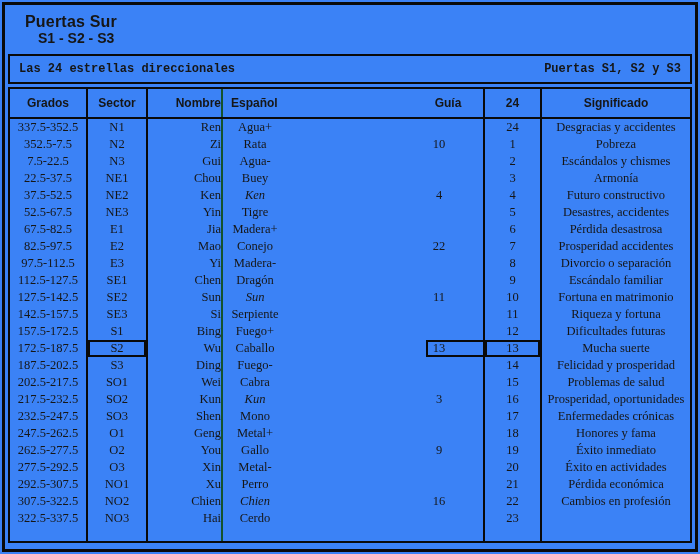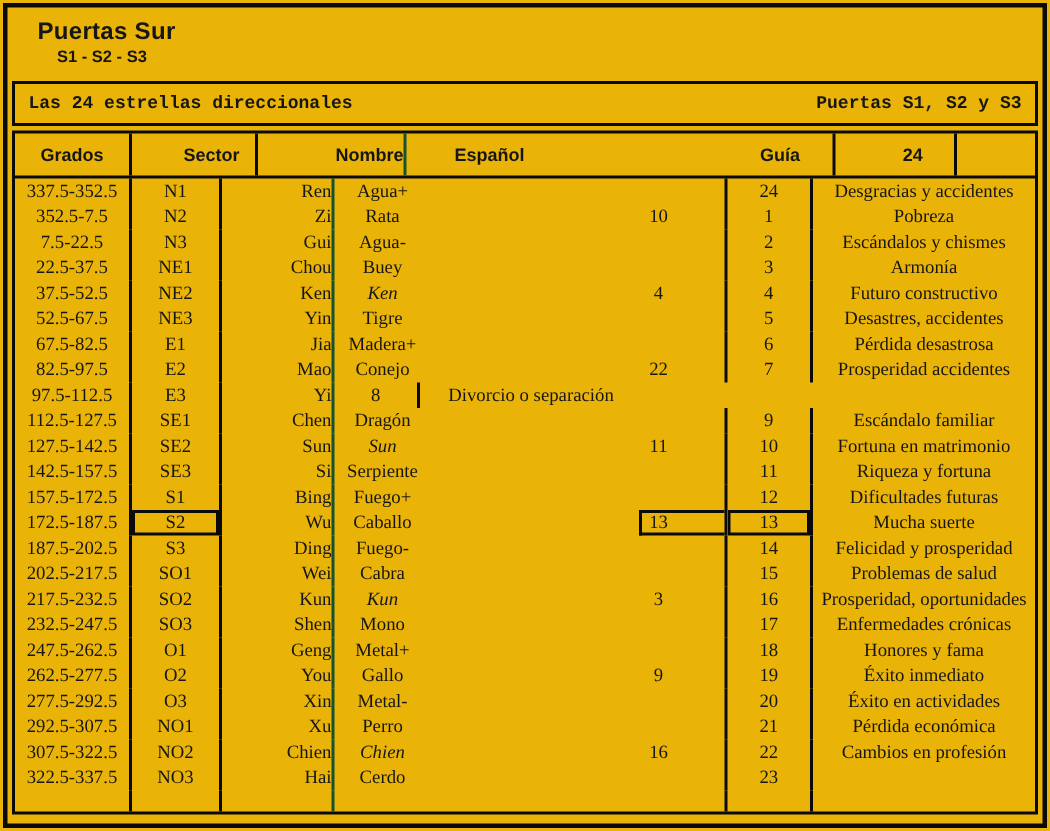--- a/index.html
+++ b/index.html
@@ -1,41 +1,41 @@
 <!DOCTYPE html>
 <html><head>
 <meta charset="utf-8">
 <style>
   html, body { margin: 0; padding: 0; background: #e8e8e8; }
   .page {
     position: relative;
     width: 700px;
     height: 554px;
-    background: #eab308;
+    background: #3b82f6;
     color: #161616;
     font-family: "Liberation Serif", "DejaVu Serif", serif;
     overflow: hidden;
   }
   .outer {
     position: absolute;
     inset: 2px;
     border: 3px solid #0a0a0a;
     box-sizing: border-box;
     padding: 0;
   }
   
   .title-section {
     height: 46px;
     padding: 8px 0 0 20px;
     box-sizing: border-box;
     font-family: "Liberation Sans", "DejaVu Sans", sans-serif;
     font-weight: bold;
   }
   .title-line1 { font-size: 16px; line-height: 17px; letter-spacing: 0.2px; }
-  .title-line2 { font-size: 11px; line-height: 16px; margin-left: 13px; }
+  .title-line2 { font-size: 14px; line-height: 16px; margin-left: 13px; }
   
   .subtitle-bar {
     margin: 3px 3px 0 3px;
     height: 30px;
     border: 2px solid #0a0a0a;
     box-sizing: border-box;
     display: flex;
     justify-content: space-between;
     align-items: center;
     padding: 0 9px;
@@ -54,21 +54,20 @@
   }
   .thead {
     display: flex;
     height: 30px;
     line-height: 28px;
     border-bottom: 2px solid #0a0a0a;
     box-sizing: border-box;
     font-family: "Liberation Sans", "DejaVu Sans", sans-serif;
     font-weight: bold;
     font-size: 12px;
-    gap: 24px;
   }
   .trow {
     display: flex;
     height: 17px;
     line-height: 17px;
     font-size: 12.5px;
   }
   .trow-filler { flex: 1; }
   .c { box-sizing: border-box; flex: none; position: relative; }
   .col-grados  { width: 78px;  text-align: center; border-right: 2px solid #0a0a0a; }
@@ -195,20 +194,21 @@
             <div class="c col-sector">E2</div>
             <div class="c col-nombre">Mao</div>
             <div class="c col-espanol"><span class="esp">Conejo</span><span class="guia">22</span></div>
             <div class="c col-n24">7</div>
             <div class="c col-signif">Prosperidad accidentes</div>
           </div>
           <div class="trow">
             <div class="c col-grados">97.5-112.5</div>
             <div class="c col-sector">E3</div>
             <div class="c col-nombre">Yi</div>
+            <div class="c col-espanol"><span class="esp">Madera-</span><span class="guia"></span></div>
             <div class="c col-n24">8</div>
             <div class="c col-signif">Divorcio o separación</div>
           </div>
           <div class="trow">
             <div class="c col-grados">112.5-127.5</div>
             <div class="c col-sector">SE1</div>
             <div class="c col-nombre">Chen</div>
             <div class="c col-espanol"><span class="esp">Dragón</span><span class="guia"></span></div>
             <div class="c col-n24">9</div>
             <div class="c col-signif">Escándalo familiar</div>

